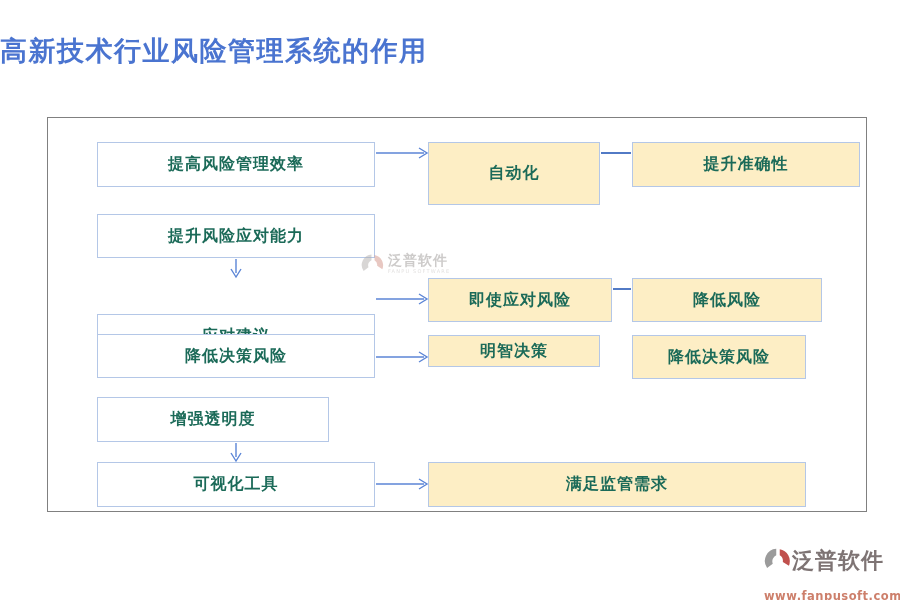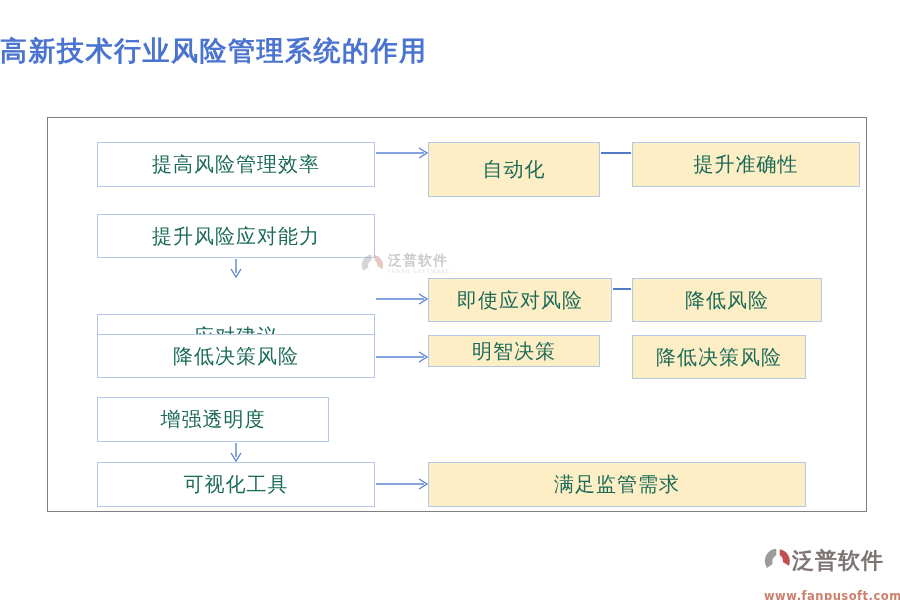--- a/index.html
+++ b/index.html
@@ -14,21 +14,21 @@
     font-size:27px;font-weight:bold;color:#4a74d0;letter-spacing:1.5px;
   }
   .frame{
     position:absolute;left:47px;top:117px;width:820px;height:395px;
     border:1px solid #808080;background:#ffffff;box-sizing:border-box;
   }
   .node{
     position:absolute;box-sizing:border-box;
     display:flex;align-items:center;justify-content:center;
     border:1px solid #b4c7e7;background:#ffffff;
-    font-size:20px;font-weight:normal;color:#1b6a58;letter-spacing:1px;
+    font-size:16px;font-weight:bold;color:#1b6a58;letter-spacing:1px;
   }
   .node.yellow{background:#fdeec5;}
   .connector-layer{
     position:absolute;left:0;top:0;width:900px;height:600px;
     pointer-events:none;
   }
   .watermark{
     position:absolute;left:361px;top:253px;width:90px;height:32px;
     display:flex;align-items:flex-start;opacity:.5;
   }
@@ -43,21 +43,21 @@
   .fl-url{font-size:11.5px;font-weight:bold;color:#cd7f6b;letter-spacing:.5px;margin-top:14px;}
 </style>
 </head>
 <body>
 
 <div class="page-title">高新技术行业风险管理系统的作用</div>
 
 <div class="frame"></div>
 
 <div class="node" style="left:97px;top:142px;width:278px;height:45px;">提高风险管理效率</div>
-<div class="node yellow" style="left:428px;top:142px;width:172px;height:55px;text-align:right;">自动化</div>
+<div class="node yellow" style="left:428px;top:142px;width:172px;height:63px;text-align:right;">自动化</div>
 <div class="node yellow" style="left:632px;top:142px;width:228px;height:45px;">提升准确性</div>
 
 <div class="node" style="left:97px;top:214px;width:278px;height:44px;">提升风险应对能力</div>
 
 <div class="node" style="left:97px;top:278px;width:278px;height:44px;margin-top:36px;">应对建议</div>
 <div class="node yellow" style="left:428px;top:278px;width:184px;height:44px;">即使应对风险</div>
 <div class="node yellow" style="left:632px;top:278px;width:190px;height:44px;">降低风险</div>
 
 <div class="node" style="left:97px;top:334px;width:278px;height:44px;">降低决策风险</div>
 <div class="node yellow" style="left:428px;top:335px;width:172px;height:32px;">明智决策</div>

